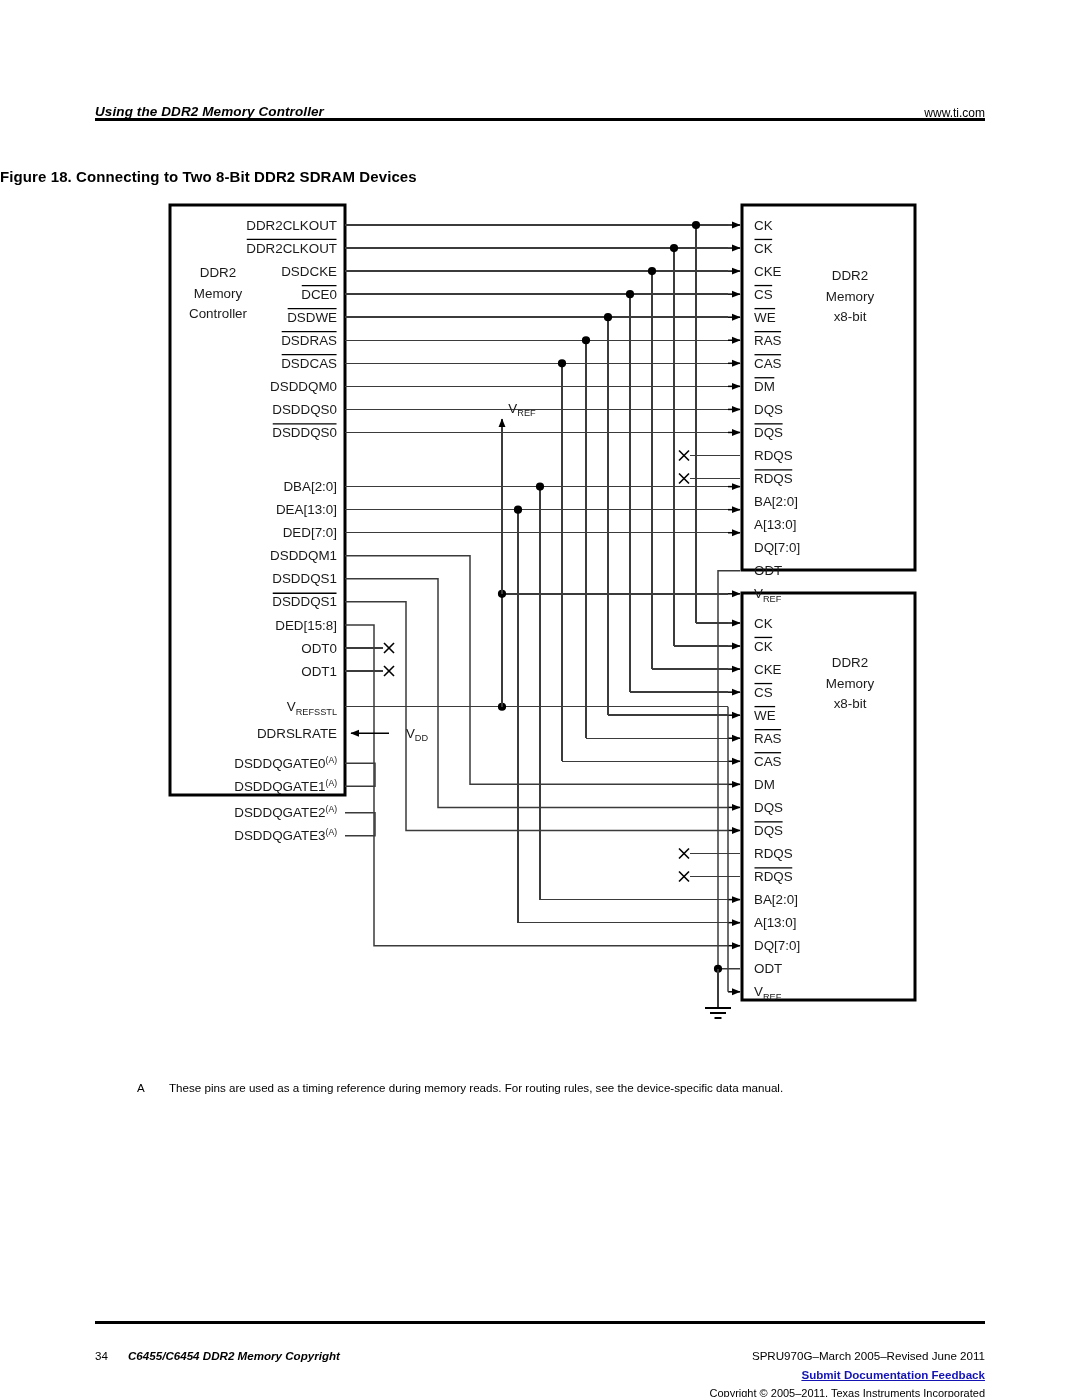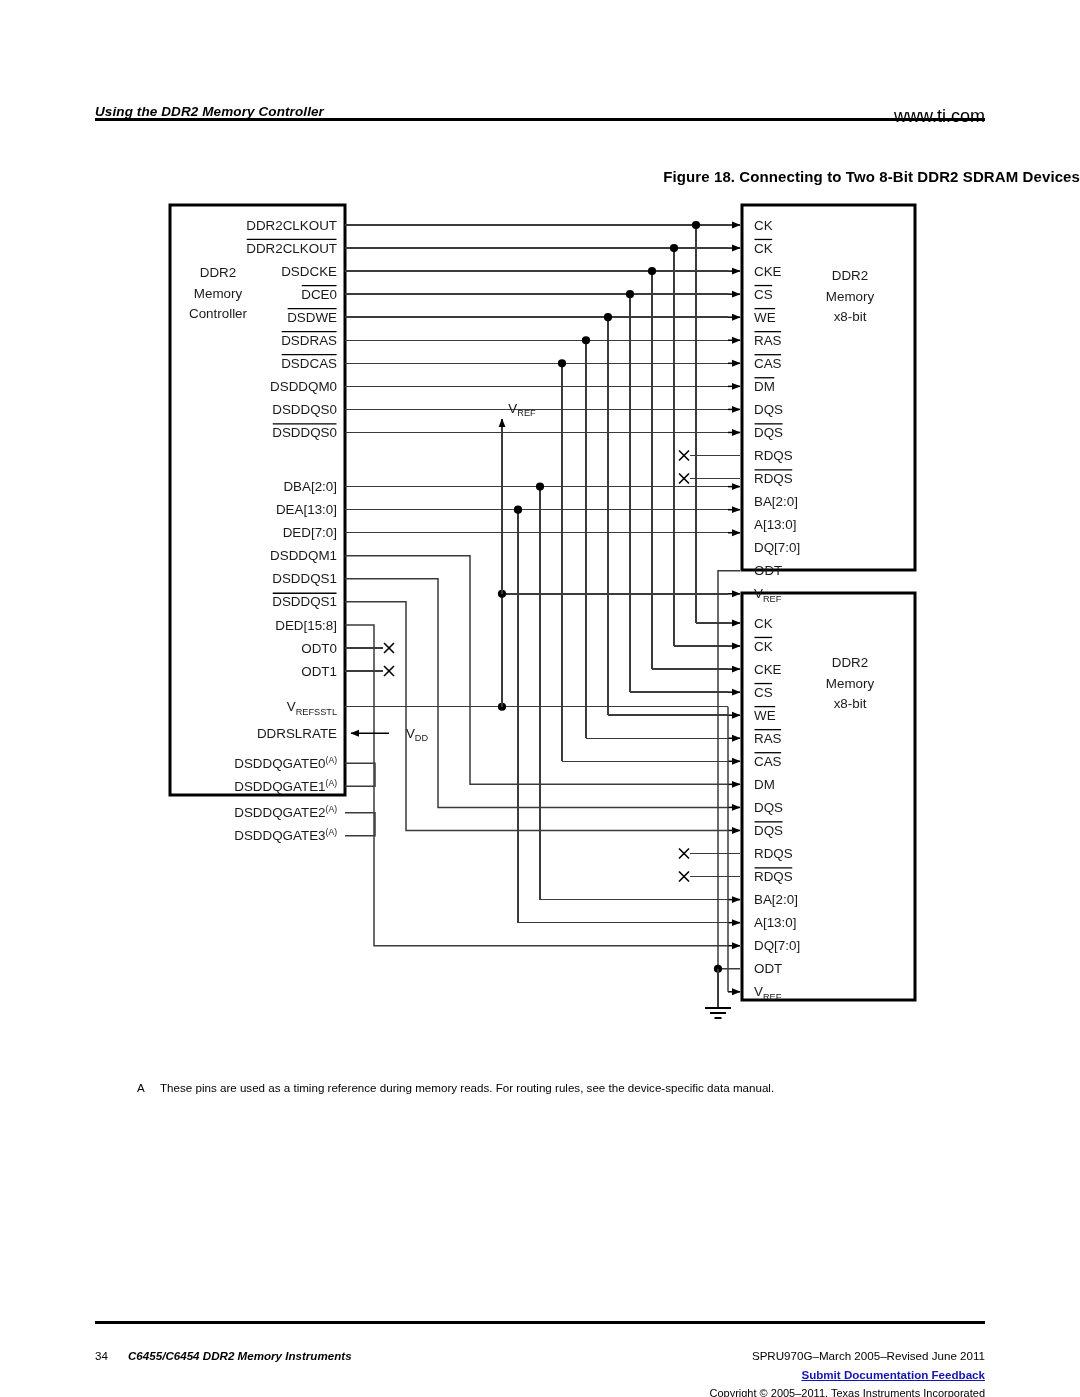--- a/index.html
+++ b/index.html
@@ -2,41 +2,41 @@
 <html><head>
 <meta charset="utf-8">
 <style>
   html,body{margin:0;padding:0;background:#ffffff;}
   body{width:1080px;height:1397px;font-family:"Liberation Sans",sans-serif;color:#000;}
   .page{position:relative;width:1080px;height:1397px;overflow:hidden;}
 
   
   .hdr{position:absolute;left:95px;top:104px;width:890px;height:30px;}
   .hdr-left{position:absolute;left:0;top:0;font-style:italic;font-size:13.5px;font-weight:600;letter-spacing:.1px;}
-  .hdr-right{position:absolute;right:0;top:2px;font-size:18px;}
+  .hdr-right{position:absolute;right:0;top:2px;font-size:12px;}
   .hdr-rule{position:absolute;left:95px;top:118px;width:890px;height:3px;background:#000;}
 
   
-  .fig-title{position:absolute;left:0;top:168px;width:1080px;text-align:right;
+  .fig-title{position:absolute;left:0;top:168px;width:1080px;text-align:left;
              font-size:15px;font-weight:bold;letter-spacing:.1px;}
 
   
   .diagram{position:absolute;left:150px;top:195px;width:780px;height:870px;}
   .diagram svg{display:block;}
 
   svg text{font-family:"Liberation Sans",sans-serif;fill:#1a1a1a;}
   .pinlbl{font-size:13.4px;}
   .blocklbl{font-size:13.4px;}
   .sub{font-size:9.2px;}
   .sup{font-size:8.6px;}
 
   
   .note{position:absolute;left:137px;top:1080px;width:855px;font-size:11.6px;line-height:1.45;}
   .note-mark{position:absolute;left:0;top:0;width:26px;}
-  .note-body{margin-left:23px;}
+  .note-body{margin-left:32px;}
 
   
   .ftr-rule{position:absolute;left:95px;top:1321px;width:890px;height:3px;background:#000;}
   .ftr{position:absolute;left:95px;top:1329px;width:890px;height:60px;font-size:11.6px;margin-top:20px;}
   .ftr-pg{position:absolute;left:0;top:0;}
   .ftr-title{position:absolute;left:33px;top:0;font-style:italic;font-weight:600;}
   .ftr-doc{position:absolute;right:0;top:0;}
   .ftr-fb{position:absolute;right:0;top:19px;font-weight:bold;color:#1414b4;}
   .ftr-cr{position:absolute;left:0;top:38px;width:890px;text-align:right;font-size:11px;}
 </style>
@@ -411,19 +411,19 @@
   </div>
 
   <div class="note">
     <span class="note-mark">A</span>
     <div class="note-body">These pins are used as a timing reference during memory reads. For routing rules, see the device-specific data manual.</div>
   </div>
 
   <div class="ftr-rule"></div>
   <div class="ftr">
     <span class="ftr-pg">34</span>
-    <span class="ftr-title">C6455/C6454 DDR2 Memory Instruments</span>
+    <span class="ftr-title">C6455/C6454 DDR2 Memory Copyright</span>
     <span class="ftr-doc">SPRU970G–March 2005–Revised June 2011</span>
     <a href="#" class="ftr-fb">Submit Documentation Feedback</a>
     <div class="ftr-cr">Copyright © 2005–2011, Texas Instruments Incorporated</div>
   </div>
 
 </div>
 
 </body></html>

